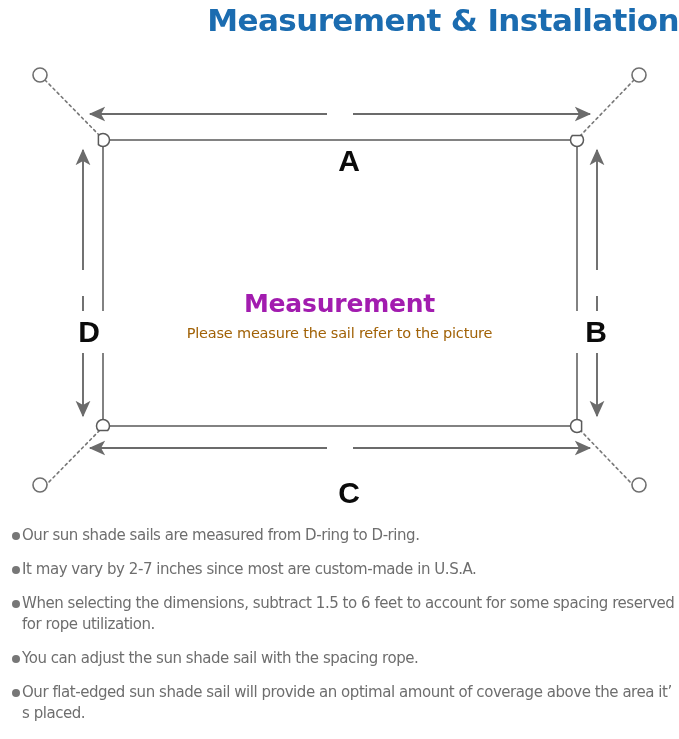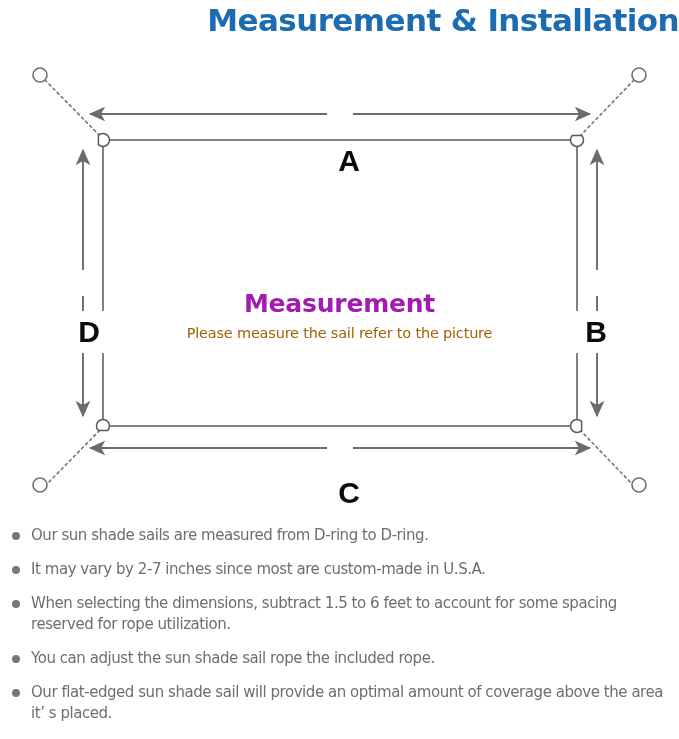--- a/index.html
+++ b/index.html
@@ -86,21 +86,21 @@
 
   
   .notes {
     position: absolute;
     top: 525px;
     left: 0px;
     width: 679px;
   }
   .note-item {
     position: relative;
-    padding-left: 31px;
+    padding-left: 22px;
     margin-bottom: 13px;
     font-family: "DejaVu Sans", sans-serif;
     font-size: 15px;
     line-height: 21px;
     color: #6e6e6e;
     letter-spacing: -0.45px;
   }
   .note-bullet {
     position: absolute;
     left: 12px;
@@ -180,19 +180,19 @@
   <div class="note-item">
     <span class="note-bullet"></span>
     <span>It may vary by 2-7 inches since most are custom-made in U.S.A.</span>
   </div>
   <div class="note-item">
     <span class="note-bullet"></span>
     <span>When selecting the dimensions, subtract 1.5 to 6 feet to account for some spacing reserved for rope utilization.</span>
   </div>
   <div class="note-item">
     <span class="note-bullet"></span>
-    <span>You can adjust the sun shade sail rope the included rope.</span>
+    <span>You can adjust the sun shade sail with the spacing rope.</span>
   </div>
   <div class="note-item">
     <span class="note-bullet"></span>
     <span>Our flat-edged sun shade sail will provide an optimal amount of coverage above the area it’ s placed.</span>
   </div>
 </div>
 
 </body></html>

